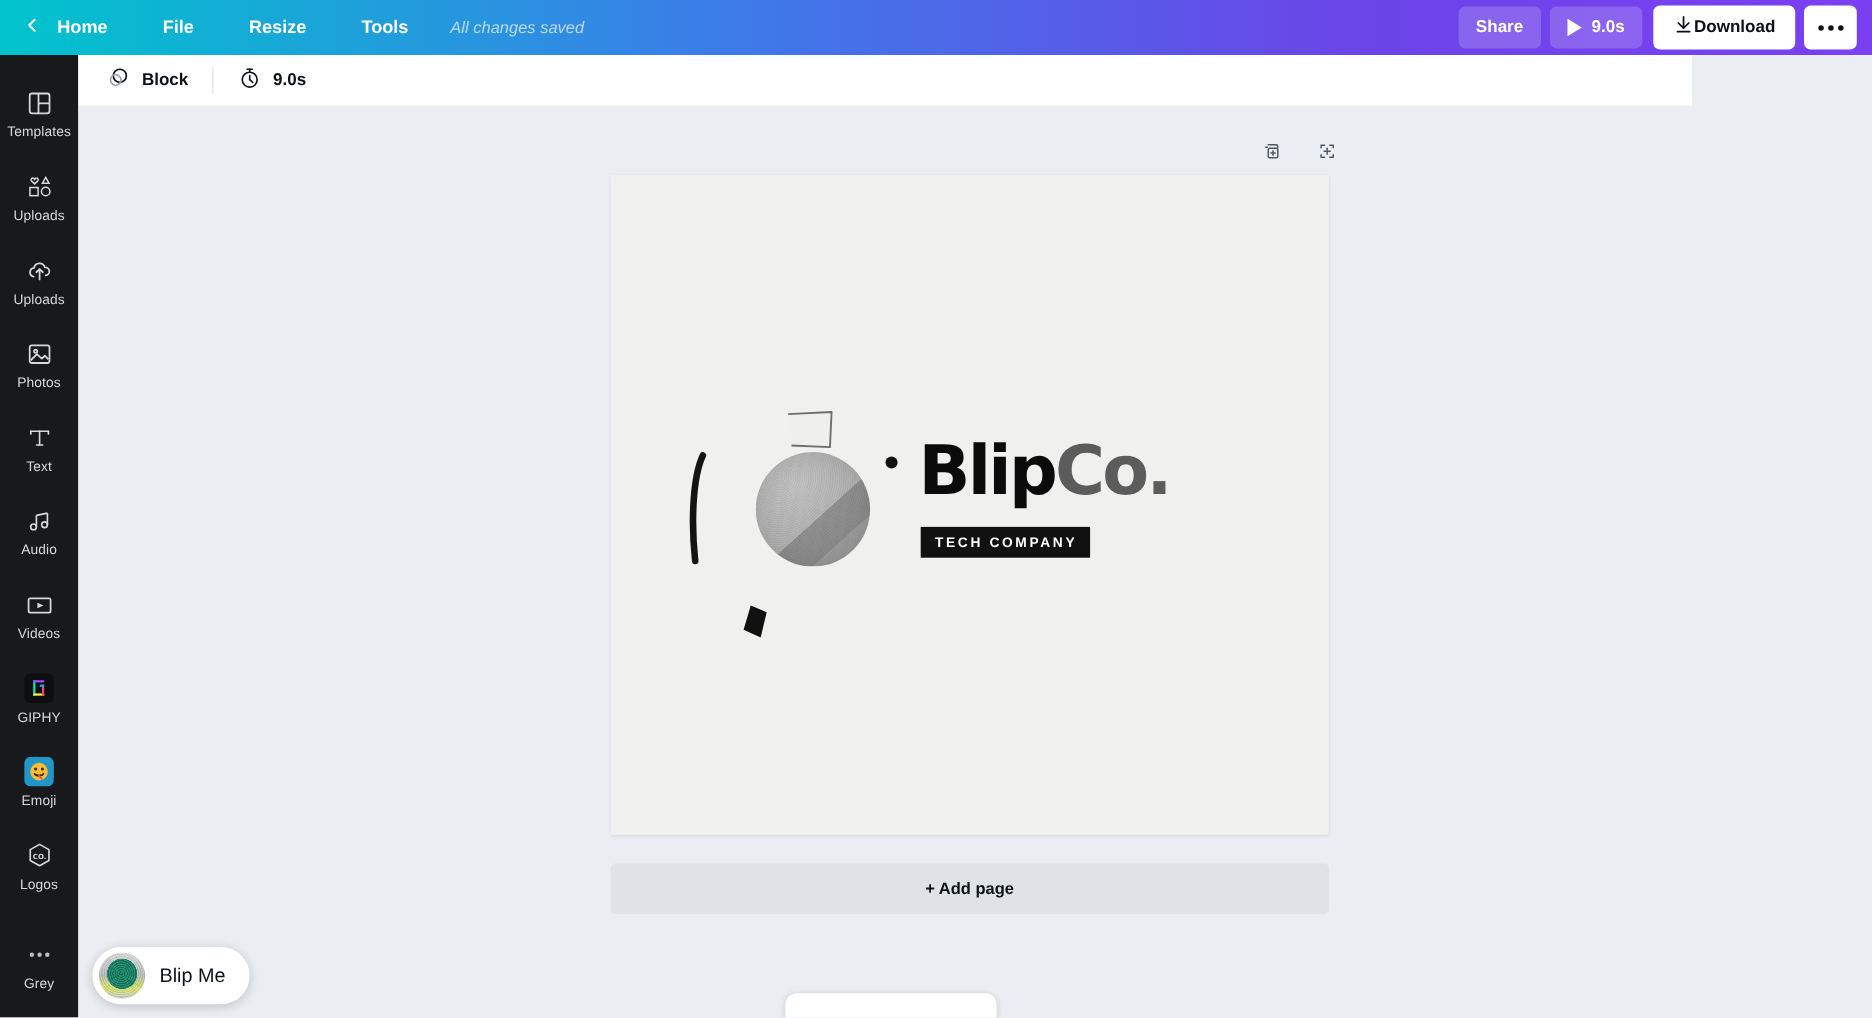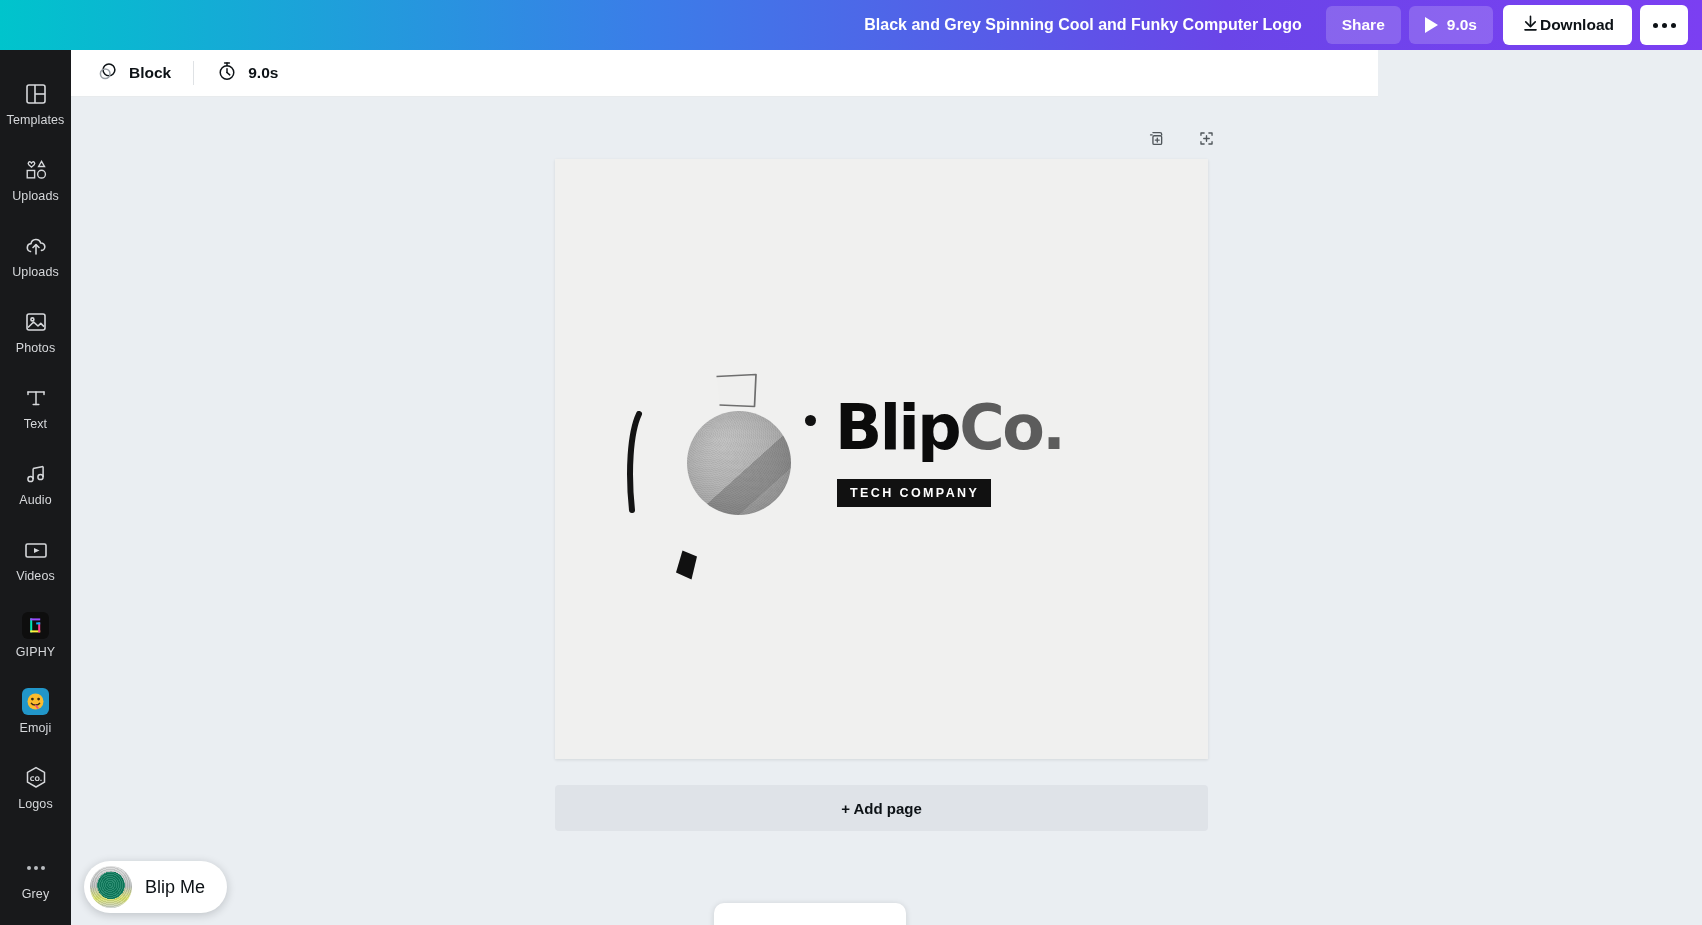--- a/index.html
+++ b/index.html
@@ -83,21 +83,21 @@
   .rail-item {
     width: 91px; height: 76px;
     display: flex; flex-direction: column; align-items: center; justify-content: center;
     gap: 7px; cursor: pointer; color: #d6d8db;
   }
   .rail-ico { height: 25px; display: flex; align-items: center; justify-content: center; }
   .rail-label { font-size: 12.5px; font-weight: 400; letter-spacing: .1px; }
 
   
   #subbar {
-    position: absolute; left: 71px; top: 50px; width: 1307px; height: 47px;
+    position: absolute; left: 71px; top: 50px; width: 1467px; height: 47px;
     background: #fff; z-index: 20;
     display: flex; align-items: center;
     border-bottom: 1px solid #e8ebed;
   }
   .sb-item {
     display: flex; align-items: center; gap: 10px;
     height: 34px; padding: 0 12px; border-radius: 5px;
     font-size: 15.5px; font-weight: 700; color: #0d1216; cursor: pointer;
   }
   #sb-block { margin-left: 13px; }
@@ -208,24 +208,37 @@
   #blipme-avatar::after {
     content: ""; position: absolute; inset: 0; border-radius: 50%;
     background: repeating-radial-gradient(circle at 48% 45%, rgba(255,255,255,.12) 0 1px, rgba(0,0,0,.08) 1px 2px);
   }
   #blipme-label { font-size: 18px; font-weight: 400; color: #0d1216; white-space: nowrap; }
 </style>
 </head>
 <body>
 
 <div id="topbar">
+  <div class="tb-left">
+    <div class="tb-chevron">
+      <span>
+        <svg width="20" height="20" viewBox="0 0 24 24" fill="none" stroke="#fff" stroke-width="2.2" stroke-linecap="round" stroke-linejoin="round">
+            <polyline points="15 18 9 12 15 6"></polyline>
+          </svg>
+      </span>
+    </div>
+    <div class="tb-item" id="tb-home">Home</div>
+    <div class="tb-item" id="tb-file">File</div>
+    <div class="tb-item" id="tb-resize">Resize</div>
+    <div class="tb-item" id="tb-tools">Tools</div>
+    <div class="tb-saved">All changes saved</div>
+  </div>
 
   <div class="tb-spacer"></div>
 
-  <div id="tb-title">Black and Grey Spinning Cool and Funky Computer Logo</div>
 
   <div class="tb-btn" id="tb-share">
     <span>Share</span>
   </div>
 
   <div class="tb-btn" id="tb-preview">
     <span class="play-tri"></span>
     <span>9.0s</span>
   </div>
 

